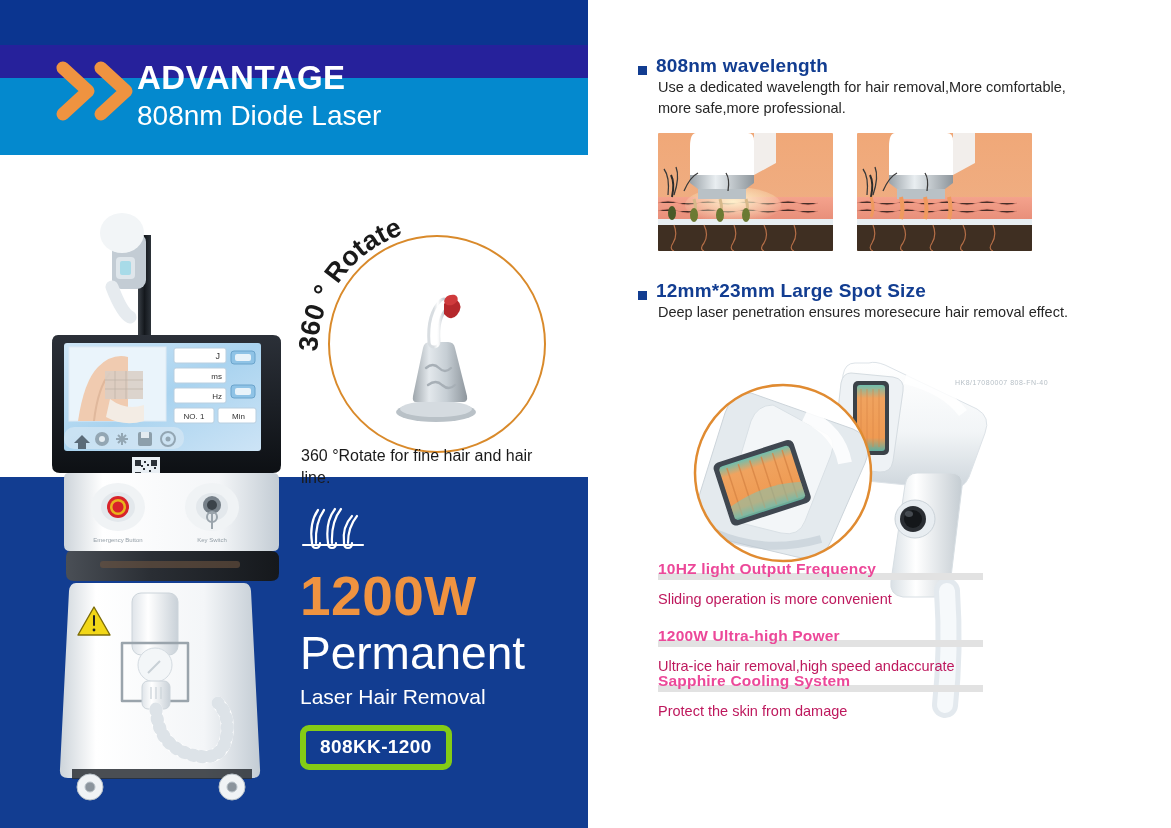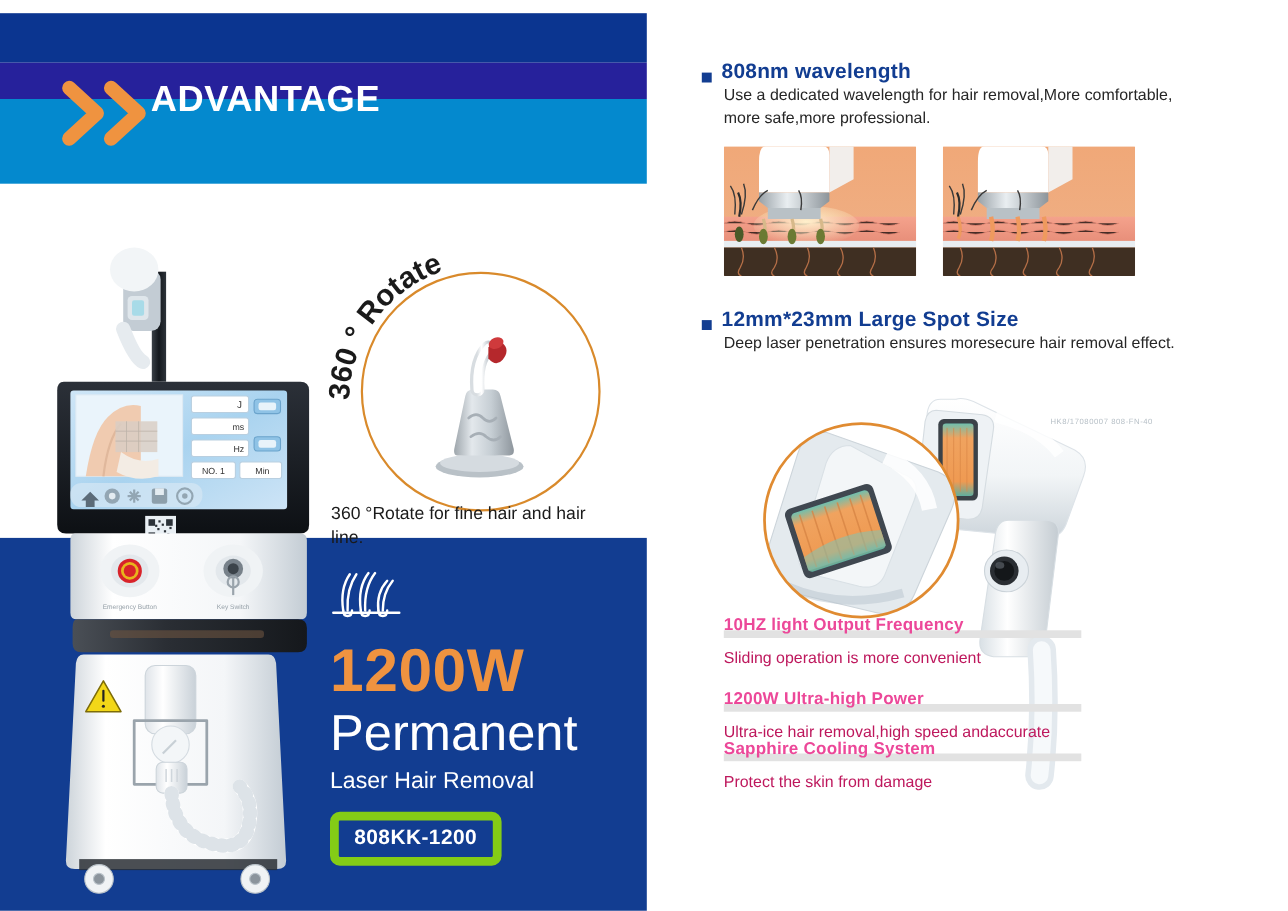--- a/index.html
+++ b/index.html
@@ -6,21 +6,21 @@
   body {
     width:1171px; height:828px;
     font-family:"Liberation Sans", sans-serif;
     background:#ffffff;
     overflow:hidden;
     position:relative;
   }
   .page { position:relative; width:1171px; height:828px; background:#fff; }
 
   
-  .left-panel { position:absolute; left:0; top:12px; width:588px; height:652px; }
+  .left-panel { position:absolute; left:0; top:0; width:588px; height:652px; }
 
   .band-navy   { position:absolute; left:0; top:0;   width:588px; height:45px;  background:#0b3590; }
   .band-indigo { position:absolute; left:0; top:45px;width:588px; height:33px;  background:#26219b; }
   .band-blue   { position:absolute; left:0; top:78px;width:588px; height:77px;  background:#0489ce; }
 
   .chevrons { position:absolute; left:55px; top:60px; width:80px; height:62px; }
 
   .header-text { position:absolute; left:137px; top:60px; }
   .adv-title {
     font-size:33px; font-weight:bold; color:#ffffff;
@@ -43,21 +43,21 @@
     font-size:55px; font-weight:bold; color:#ef9340;
     line-height:58px; letter-spacing:0.5px;
   }
   .perm {
     font-size:46px; color:#ffffff; line-height:52px; font-weight:normal;
     margin-top:2px;
   }
   .lhr { font-size:21px; color:#ffffff; line-height:28px; margin-top:4px; }
   .model-badge {
     display:inline-block; margin-top:14px;
-    border:8px solid #84cc16; border-radius:9px;
+    border:6px solid #84cc16; border-radius:9px;
     padding:5px 14px 6px 14px;
     font-size:19px; font-weight:bold; color:#ffffff; letter-spacing:0.4px;
   }
 
   
   .rotate-wrap { position:absolute; left:298px; top:175px; width:265px; height:300px; }
   .rotate-circle {
     position:absolute; left:30px; top:60px;
     width:218px; height:218px; border-radius:50%;
     border:2px solid #d98a2b;
@@ -120,20 +120,21 @@
       <svg width="90" height="62" viewBox="0 0 90 62">
         <g fill="none" stroke="#ef9340" stroke-width="13" stroke-linecap="round" stroke-linejoin="round">
           <polyline points="8,8 33,31 8,54"></polyline>
           <polyline points="46,8 71,31 46,54"></polyline>
         </g>
       </svg>
     </div>
 
     <div class="header-text">
       <div class="adv-title">ADVANTAGE</div>
+      <div class="adv-sub">808nm Diode Laser</div>
     </div>
 
     <div class="blue-block"></div>
 
     <div class="machine">
       <svg width="245" height="625" viewBox="0 0 245 625">
         <defs>
           <linearGradient id="bodyG" x1="0" y1="0" x2="1" y2="0">
             <stop offset="0" stop-color="#cdd4da"></stop>
             <stop offset="0.18" stop-color="#ffffff"></stop>

